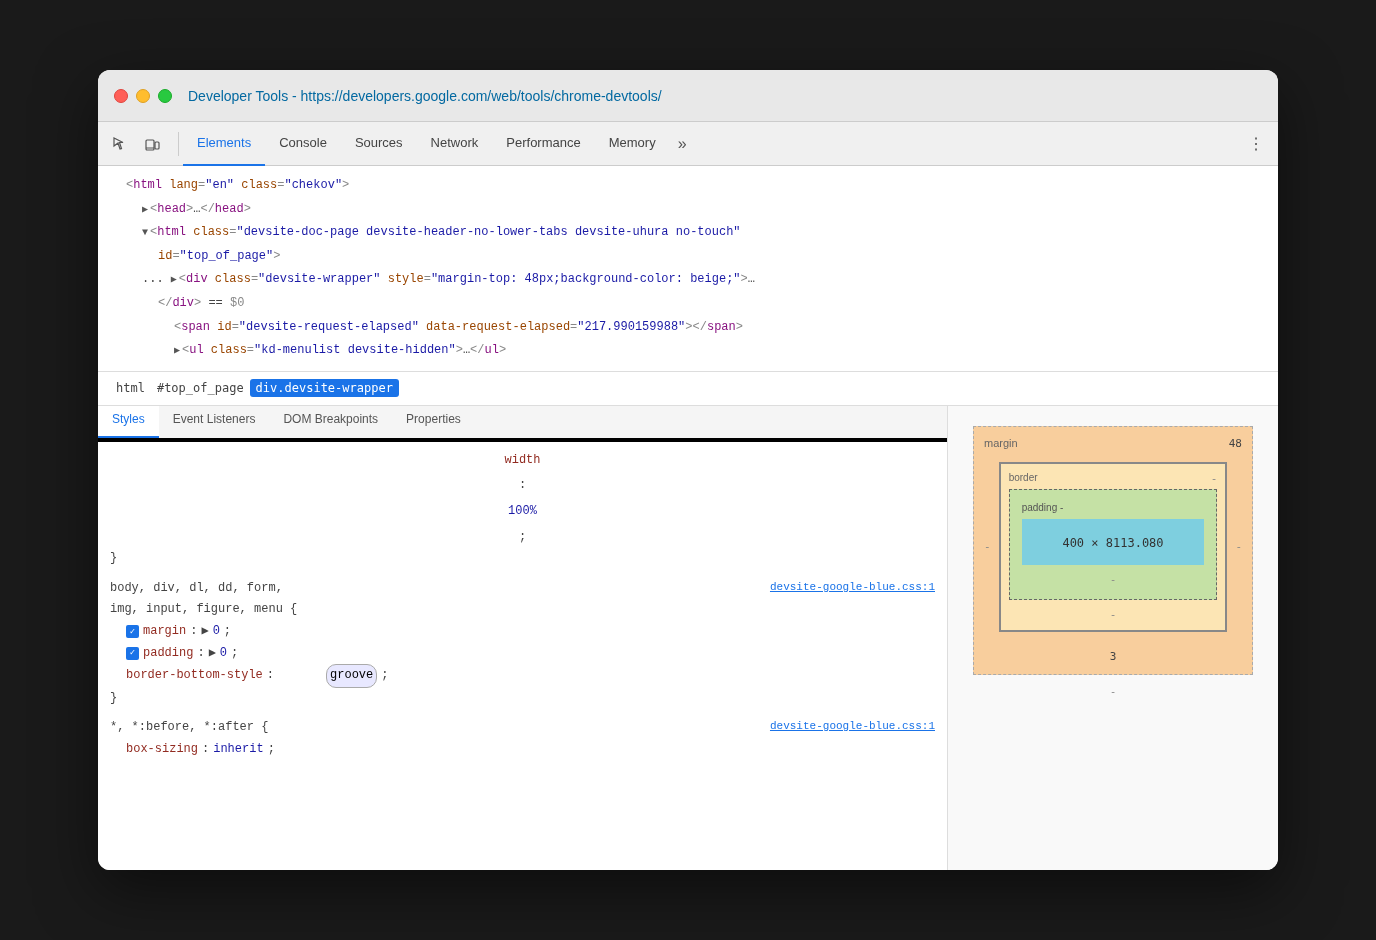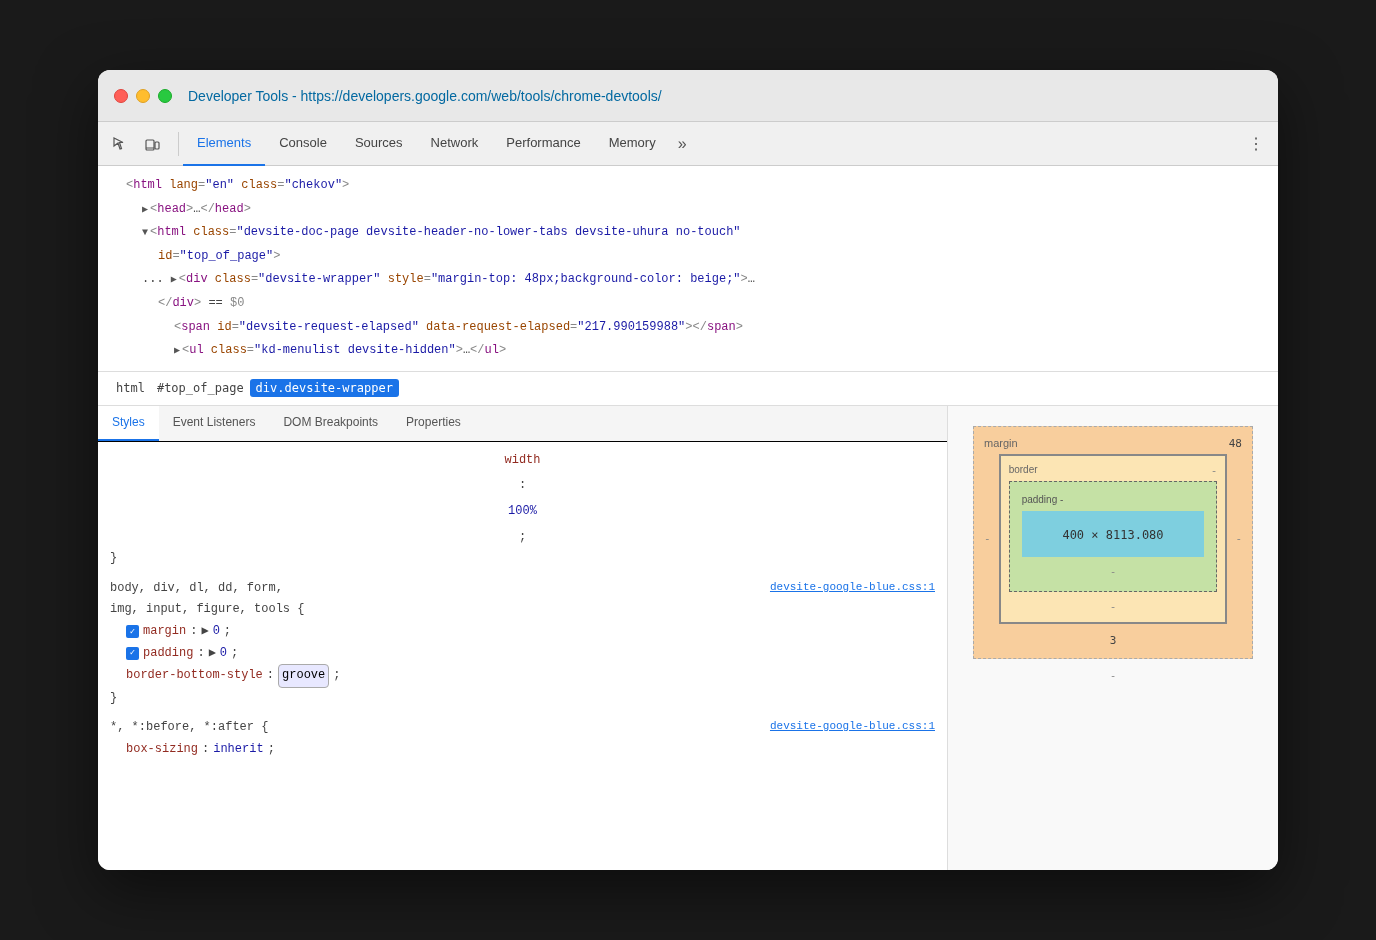--- a/index.html
+++ b/index.html
@@ -186,21 +186,21 @@
     .styles-panel {
       flex: 1;
       display: flex;
       flex-direction: column;
       border-right: 1px solid #ddd;
       overflow: hidden;
     }
     .styles-tabs {
       display: flex;
       background: #f5f5f5;
-      border-bottom: 1px solid #000000;
+      border-bottom: 4px solid #000000;
       height: 36px;
       align-items: flex-end;
       flex-shrink: 0;
     }
     .styles-tab {
       padding: 6px 14px;
       font-size: 12px;
       color: #555;
       cursor: pointer;
       border-bottom: 2px solid transparent;
@@ -253,22 +253,23 @@
       flex-shrink: 0;
     }
     .css-checkbox::after {
       content: '✓';
       color: white;
       font-size: 9px;
     }
     .css-highlighted-value {
       background: #e8e8ff;
       border: 1px solid #aaa;
-      border-radius: 4px;
+      border-radius: 10px;
       padding: 0 3px;
+      margin-left: 48px;
     }
     
     .box-model-panel {
       width: 330px;
       background: #f9f9f9;
       padding: 12px;
       display: flex;
       flex-direction: column;
       align-items: center;
       flex-shrink: 0;
@@ -393,21 +394,21 @@
             <span class="css-brace">}</span>
           </div>
         </div>
 
         <div class="css-rule">
           <div style="position:relative; display:flex; justify-content:space-between;">
             <span class="css-selector">body, div, dl, dd, form,  </span>
             <span class="css-link">devsite-google-blue.css:1</span>
           </div>
           <div>
-            <span class="css-selector">img, input, figure, tools {</span>
+            <span class="css-selector">img, input, figure, menu {</span>
           </div>
           <div class="css-line">
             <span class="css-checkbox"></span>
             <span class="css-prop">margin</span>
               <span class="tag-text">:</span>
               <span style="color:#444">▶ </span>
               <span class="css-value">0</span>
               <span class="tag-text">;</span>
           </div>
           <div class="css-line">
@@ -448,21 +449,21 @@
       <div class="box-model-container">
 
         <div style="background:#f8ce9d; border:1px dashed #aaa; padding:10px; position:relative; min-width:280px;">
           <div style="display:flex; justify-content:space-between; align-items:flex-start;">
             <span class="box-label-name" style="font-size:11px;color:#666;">margin</span>
             <span style="font-size:11px;color:#444;font-family:Menlo,monospace;">48</span>
           </div>
           <div style="display:flex; justify-content:space-between; align-items:center; margin-top:4px;">
             <span style="font-size:11px;color:#888;font-family:Menlo,monospace;">-</span>
 
-            <div style="background:#fce5b4; border:2px solid #888; padding:8px; flex:1; margin:0 8px;">
+            <div style="background:#fce5b4; border:2px solid #888; padding:8px; flex:1; margin:8px 8px;">
               <div style="display:flex; justify-content:space-between; align-items:flex-start;">
                 <span style="font-size:10px;color:#666;">border</span>
                 <span style="font-size:11px;color:#888;font-family:Menlo,monospace;">-</span>
               </div>
 
               <div style="background:#c5e1a5; border:1px dashed #666; padding:12px; margin-top:4px;">
                 <div style="display:flex; justify-content:space-between; align-items:flex-start;">
                   <span style="font-size:10px;color:#555;">padding -</span>
                 </div>
 

